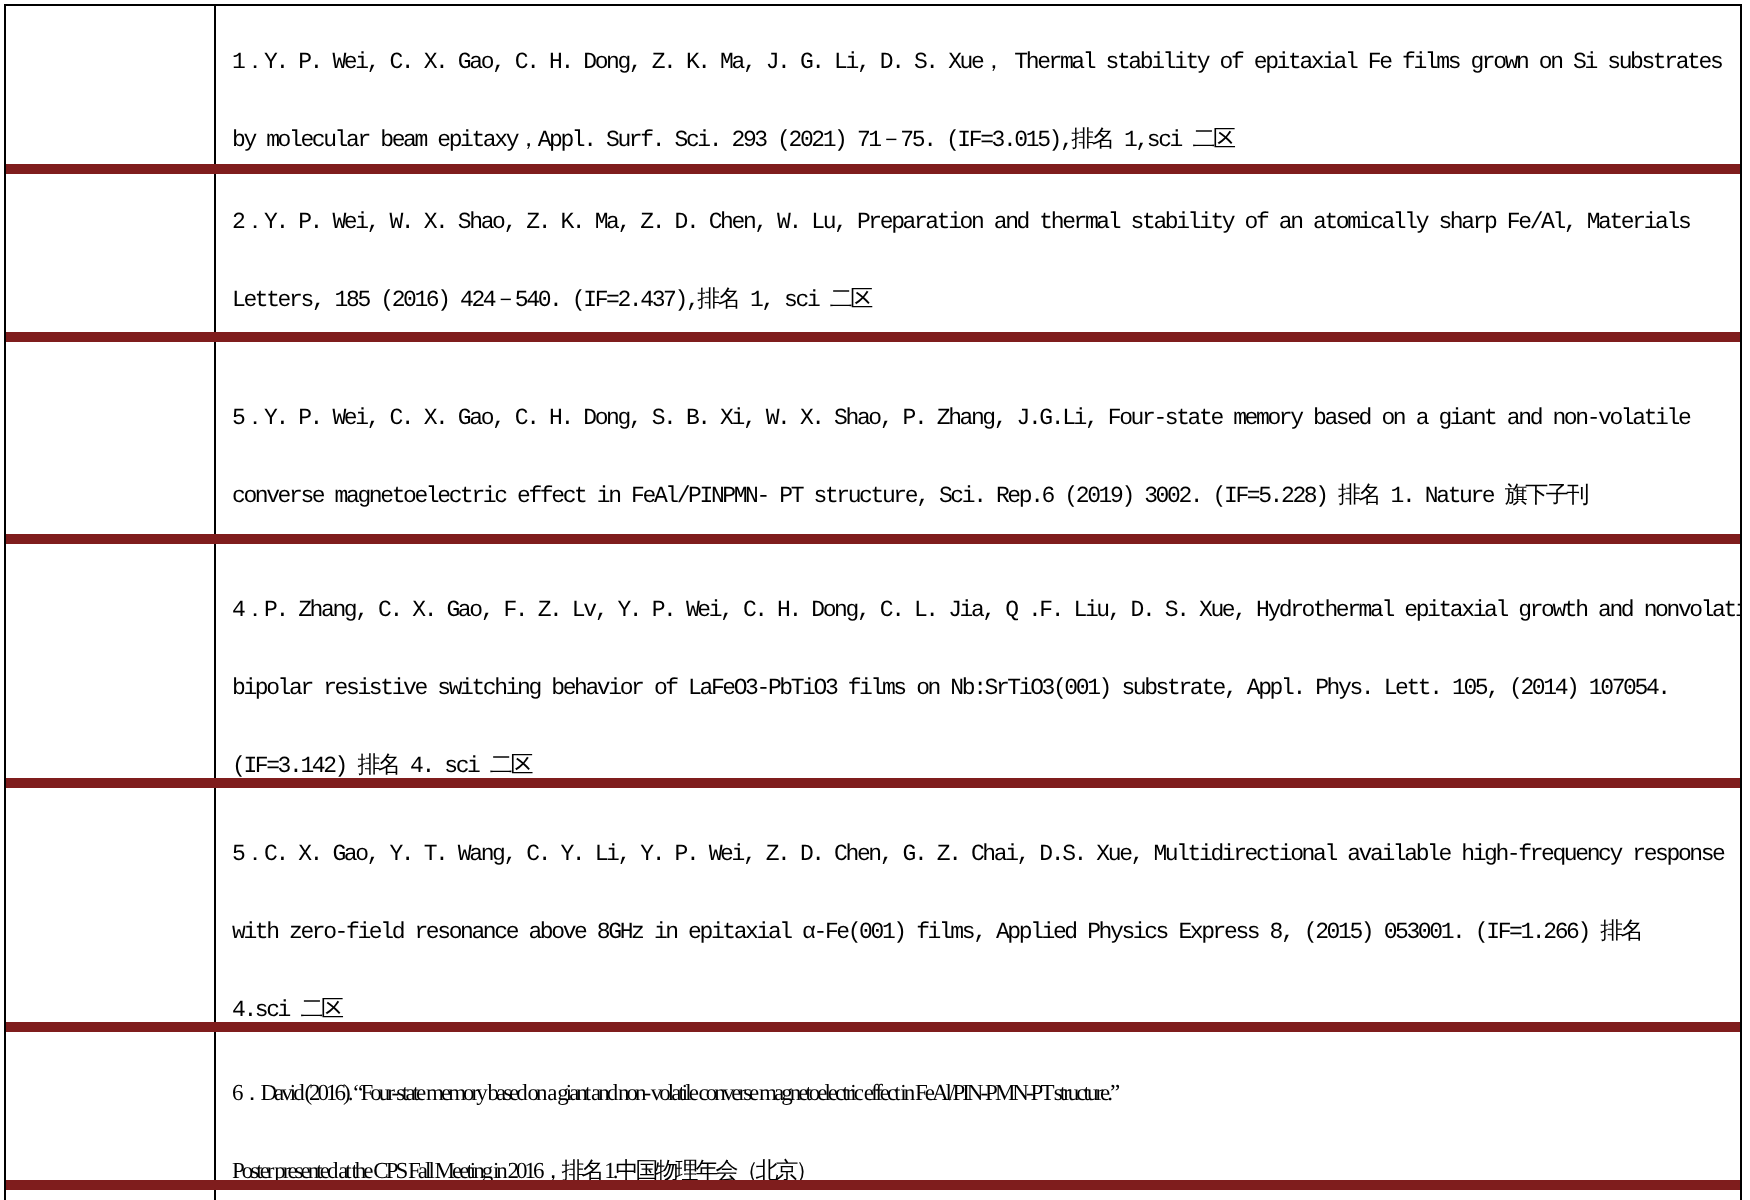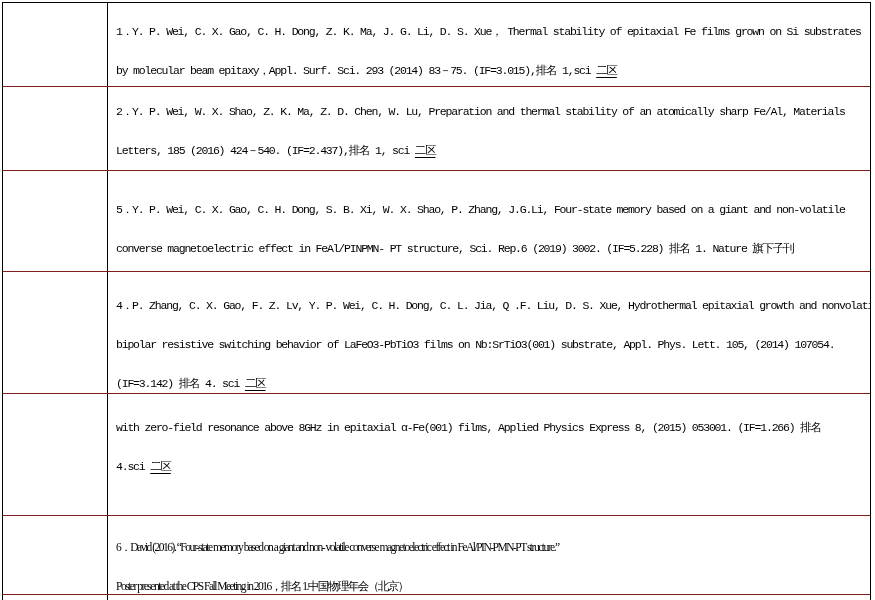--- a/index.html
+++ b/index.html
@@ -16,21 +16,21 @@
     position: absolute;
     left: 2px;
     top: 2px;
     width: 869px;
     border: 1px solid #000000;
     box-sizing: border-box;
     background: #ffffff;
   }
   .row {
     display: flex;
-    border-bottom: 1px solid #7f1d1d;
+    border-bottom: 5px solid #7f1d1d;
     box-sizing: border-box;
   }
   .cell {
     box-sizing: border-box;
   }
   .cell-left {
     width: 105px;
     flex: 0 0 105px;
     border-right: 1px solid #000000;
   }
@@ -40,21 +40,20 @@
     overflow: hidden;
     font-size: 11.5px;
     letter-spacing: -1.2px;
     line-height: 39px;
   }
   .line {
     white-space: nowrap;
     height: 39px;
   }
   .u {
-    text-decoration: underline;
     text-underline-offset: 3px;
     text-decoration-thickness: 1px;
   }
   
   .row:nth-child(1) { height: 84px; }
   .row:nth-child(1) .cell-right { padding-top: 9px; }
   .row:nth-child(2) { height: 84px; }
   .row:nth-child(2) .cell-right { padding-top: 5px; }
   .row:nth-child(3) { height: 101px; }
   .row:nth-child(3) .cell-right { padding-top: 19px; }
@@ -67,21 +66,21 @@
   .row:nth-child(7) { height: 40px; border-bottom: none; }
 </style>
 </head>
 <body>
 
 <div class="doc-table">
     <div class="row">
       <div class="cell cell-left"></div>
       <div class="cell cell-right">
         <div class="line"><span>1．Y. P. Wei, C. X. Gao, C. H. Dong, Z. K. Ma, J. G. Li, D. S. Xue， Thermal stability of epitaxial Fe films grown on Si substrates</span></div>
-        <div class="line"><span>by molecular beam epitaxy，Appl. Surf. Sci. 293 (2014) 83－75.  (IF=3.015),排名 1,sci </span><span class="u">二区</span></div>
+        <div class="line"><span>by molecular beam epitaxy，Appl. Surf. Sci. 293 (2021) 71－75.  (IF=3.015),排名 1,sci </span><span class="u">二区</span></div>
       </div>
     </div>
     <div class="row">
       <div class="cell cell-left"></div>
       <div class="cell cell-right">
         <div class="line"><span>2．Y. P. Wei, W. X. Shao, Z. K. Ma, Z. D. Chen, W. Lu, Preparation and thermal stability of an atomically sharp  Fe/Al, Materials</span></div>
         <div class="line"><span>Letters, 185 (2016) 424－540.  (IF=2.437),排名 1,  sci </span><span class="u">二区</span></div>
       </div>
     </div>
     <div class="row">
@@ -95,20 +94,21 @@
       <div class="cell cell-left"></div>
       <div class="cell cell-right">
         <div class="line"><span>4．P. Zhang, C. X. Gao, F. Z. Lv, Y. P. Wei, C. H. Dong, C. L. Jia, Q .F. Liu, D. S. Xue, Hydrothermal epitaxial growth and nonvolatile</span></div>
         <div class="line"><span>bipolar resistive switching behavior of LaFeO3-PbTiO3 films on Nb:SrTiO3(001) substrate, Appl. Phys. Lett. 105, (2014) 107054.</span></div>
         <div class="line"><span>(IF=3.142) 排名 4.  sci </span><span class="u">二区</span></div>
       </div>
     </div>
     <div class="row">
       <div class="cell cell-left"></div>
       <div class="cell cell-right">
+        <div class="line"><span>5．C. X. Gao, Y. T. Wang, C. Y. Li, Y. P. Wei, Z. D. Chen, G. Z. Chai, D.S. Xue, Multidirectional available high-frequency response</span></div>
         <div class="line"><span>with zero-field resonance above 8GHz in epitaxial α-Fe(001) films, Applied Physics Express 8, (2015) 053001.  (IF=1.266) 排名</span></div>
         <div class="line"><span>4.sci </span><span class="u">二区</span></div>
       </div>
     </div>
     <div class="row">
       <div class="cell cell-left"></div>
       <div class="cell cell-right">
         <div class="line"><span>6．David (2016). “Four-state memory based on a giant and non- volatile converse magnetoelectric effect in FeAl/PIN-PMN-PT structure.”</span></div>
         <div class="line"><span>Poster presented at the CPS Fall Meeting in 2016，排名 1.中国物理年会（北京）</span></div>
       </div>

